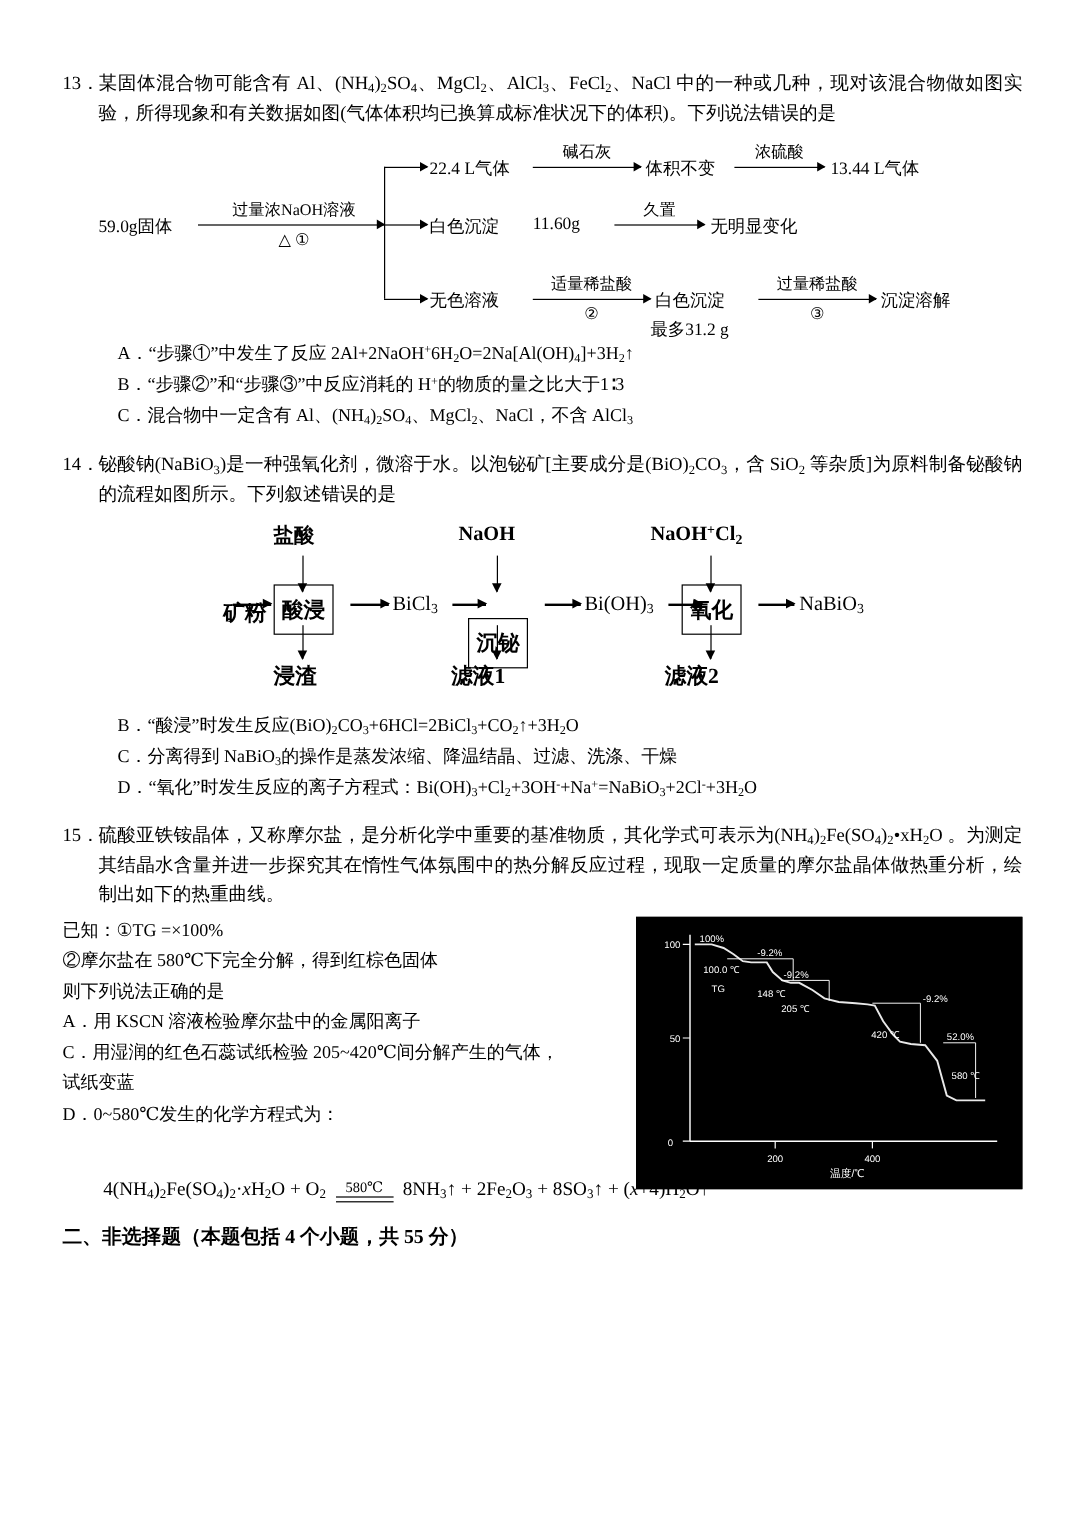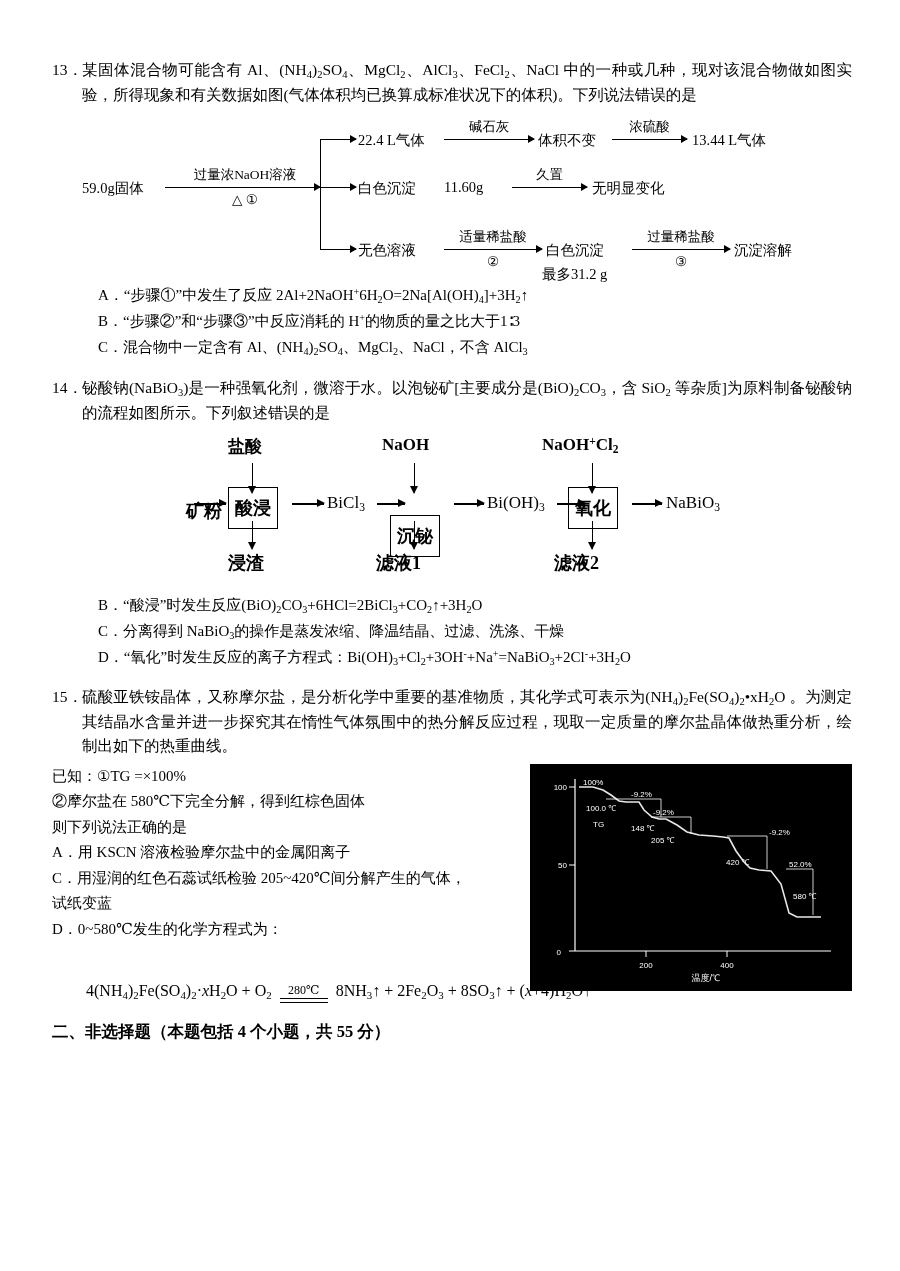--- a/index.html
+++ b/index.html
@@ -237,21 +237,21 @@
         <div>②摩尔盐在 580℃下完全分解，得到红棕色固体</div>
         <div>则下列说法正确的是</div>
         <div>A．用 KSCN 溶液检验摩尔盐中的金属阳离子</div>
         <div>C．用湿润的红色石蕊试纸检验 205~420℃间分解产生的气体，试纸变蓝</div>
         <div>D．0~580℃发生的化学方程式为：</div>
       </div>
 
       <div class="eqline" style="margin-top:40px;">
         <span>4(NH<sub>4</sub>)<sub>2</sub>Fe(SO<sub>4</sub>)<sub>2</sub>·<i>x</i>H<sub>2</sub>O + O<sub>2</sub></span>
         <span style="display:inline-block;text-align:center;vertical-align:middle;margin:0 4px;">
-          <span style="display:block;font-size:12px;">280℃</span>
+          <span style="display:block;font-size:12px;">580℃</span>
           <span style="display:block;border-top:1px solid #000;border-bottom:1px solid #000;height:3px;width:48px;"></span>
         </span>
         <span>8NH<sub>3</sub>↑ + 2Fe<sub>2</sub>O<sub>3</sub> + 8SO<sub>3</sub>↑ + (<i>x</i>+4)H<sub>2</sub>O↑</span>
       </div>
 
     </div>
   </div>
 
   <div class="sect">二、非选择题（本题包括 4 个小题，共 55 分）</div>
 

